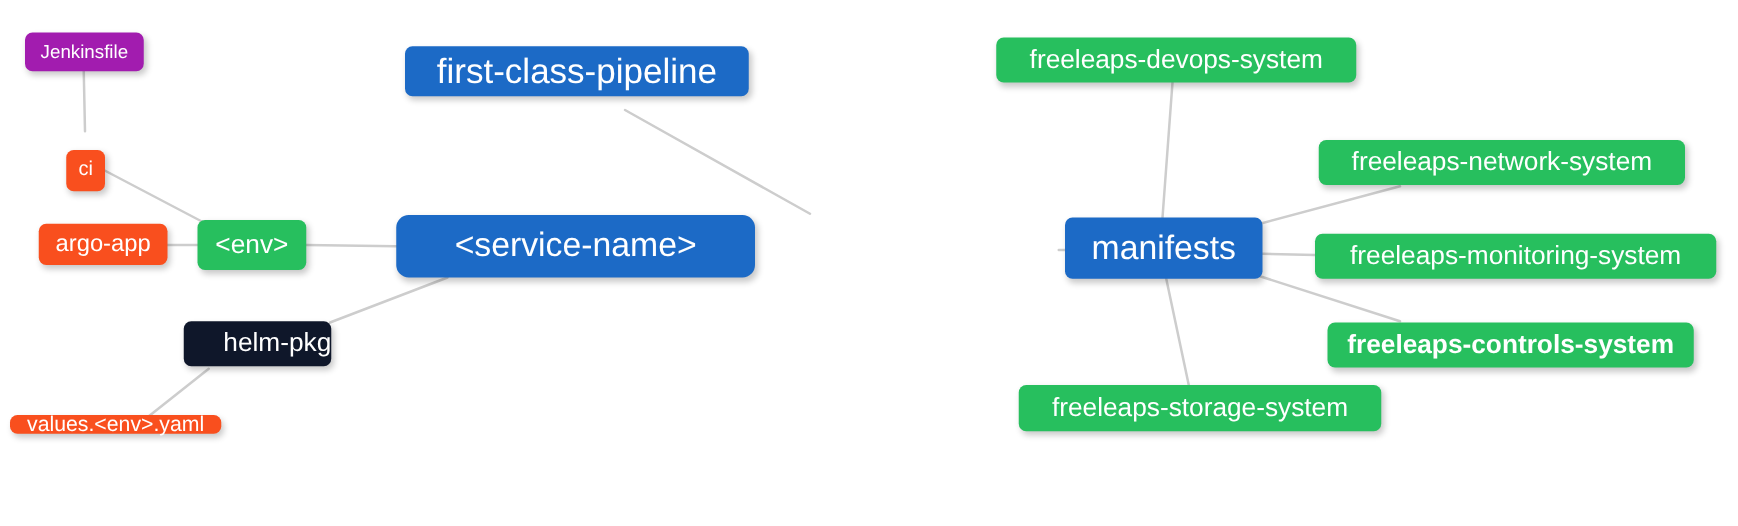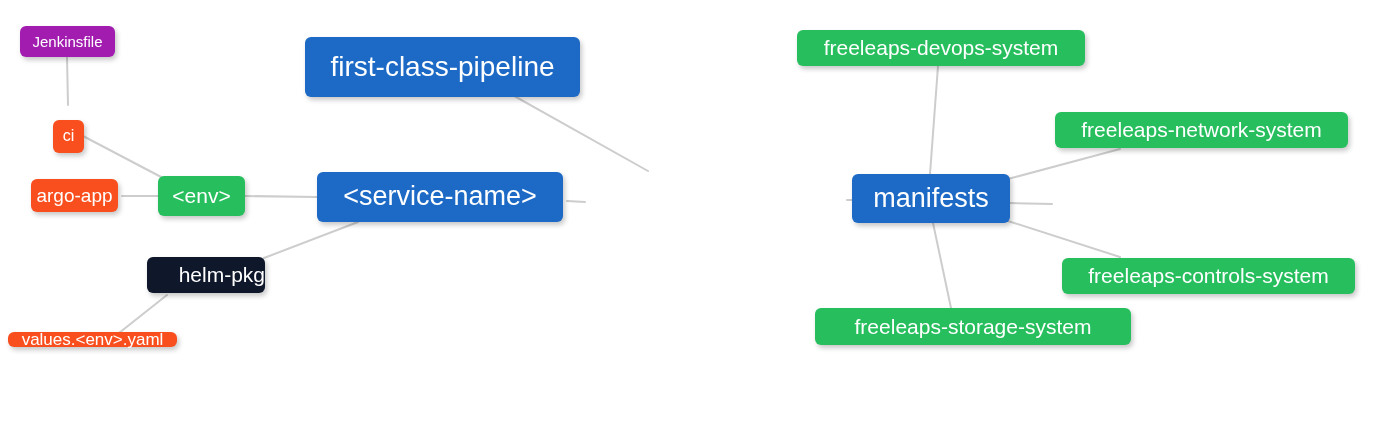--- a/index.html
+++ b/index.html
@@ -66,47 +66,50 @@
       <line x1="1008" y1="221" x2="1120" y2="257" stroke="#cdcdcd" stroke-width="2" stroke-linecap="round"></line>
       <line x1="933" y1="223" x2="951" y2="308" stroke="#cdcdcd" stroke-width="2" stroke-linecap="round"></line>
     </svg>
   <div id="node-layer">
       <div class="node" style="left: 20px; top: 26px; width: 95px; height: 31px; background: #a21caf; font-size: 15px;">
         <span>Jenkinsfile</span>
       </div>
       <div class="node" style="left: 53px; top: 104px; width: 31px; height: 33px; background: rgb(249, 79, 30); font-size: 16px; margin-top: 16px;">
         <span>ci</span>
       </div>
-      <div class="node" style="left: 31px; top: 179px; width: 87px; height: 33px; background: rgb(249, 79, 30); font-size: 19px;">
+      <div class="node" style="left: 31px; top: 179px; width: 103px; height: 33px; background: rgb(249, 79, 30); font-size: 19px;">
         <span>argo-app</span>
       </div>
       <div class="node" style="left: 158px; top: 176px; width: 87px; height: 40px; background: rgb(39, 191, 94); font-size: 21px;">
         <span>&lt;env&gt;</span>
       </div>
       <div class="node" style="left: 147px; top: 257px; width: 118px; height: 36px; background: #0f172a; font-size: 21px; justify-content: flex-end;">
         <span>helm-pkg</span>
       </div>
       <div class="node" style="left: 8px; top: 332px; width: 169px; height: 15px; background: rgb(249, 79, 30); font-size: 17px;">
         <span>values.&lt;env&gt;.yaml</span>
       </div>
-      <div class="node" style="left: 305px; top: 37px; width: 275px; height: 60px; background: rgb(28, 106, 198); font-size: 28px;">
+      <div class="node" style="left: 324px; top: 37px; width: 275px; height: 40px; background: rgb(28, 106, 198); font-size: 28px;">
         <span>first-class-pipeline</span>
       </div>
-      <div class="node" style="left: 317px; top: 172px; width: 246px; height: 50px; background: rgb(28, 106, 198); font-size: 27px;">
+      <div class="node" style="left: 317px; top: 172px; width: 287px; height: 50px; background: rgb(28, 106, 198); font-size: 27px; border-radius: 10px;">
         <span>&lt;service-name&gt;</span>
       </div>
       <div class="node" style="left: 852px; top: 174px; width: 158px; height: 49px; background: rgb(28, 106, 198); font-size: 27px;">
         <span>manifests</span>
       </div>
       <div class="node" style="left: 797px; top: 30px; width: 288px; height: 36px; background: rgb(39, 191, 94); font-size: 21px;">
         <span>freeleaps-devops-system</span>
       </div>
       <div class="node" style="left: 1055px; top: 112px; width: 293px; height: 36px; background: rgb(39, 191, 94); font-size: 21px;">
         <span>freeleaps-network-system</span>
       </div>
-      <div class="node" style="left: 1062px; top: 258px; width: 293px; height: 36px; background: rgb(39, 191, 94); font-size: 21px;">
+      <div class="node" style="left: 1052px; top: 187px; width: 321px; height: 36px; background: rgb(39, 191, 94); font-size: 21px;">
+        <span>freeleaps-monitoring-system</span>
+      </div>
+      <div class="node" style="left: 1062px; top: 258px; width: 293px; height: 36px; background: rgb(39, 191, 94); font-size: 21px; font-weight: bold;">
         <span>freeleaps-controls-system</span>
       </div>
-      <div class="node" style="left: 815px; top: 308px; width: 316px; height: 37px; background: rgb(39, 191, 94); font-size: 21px;">
+      <div class="node" style="left: 815px; top: 308px; width: 290px; height: 37px; background: rgb(39, 191, 94); font-size: 21px;">
         <span>freeleaps-storage-system</span>
       </div>
     </div>
 </div>
 
 </body></html>

